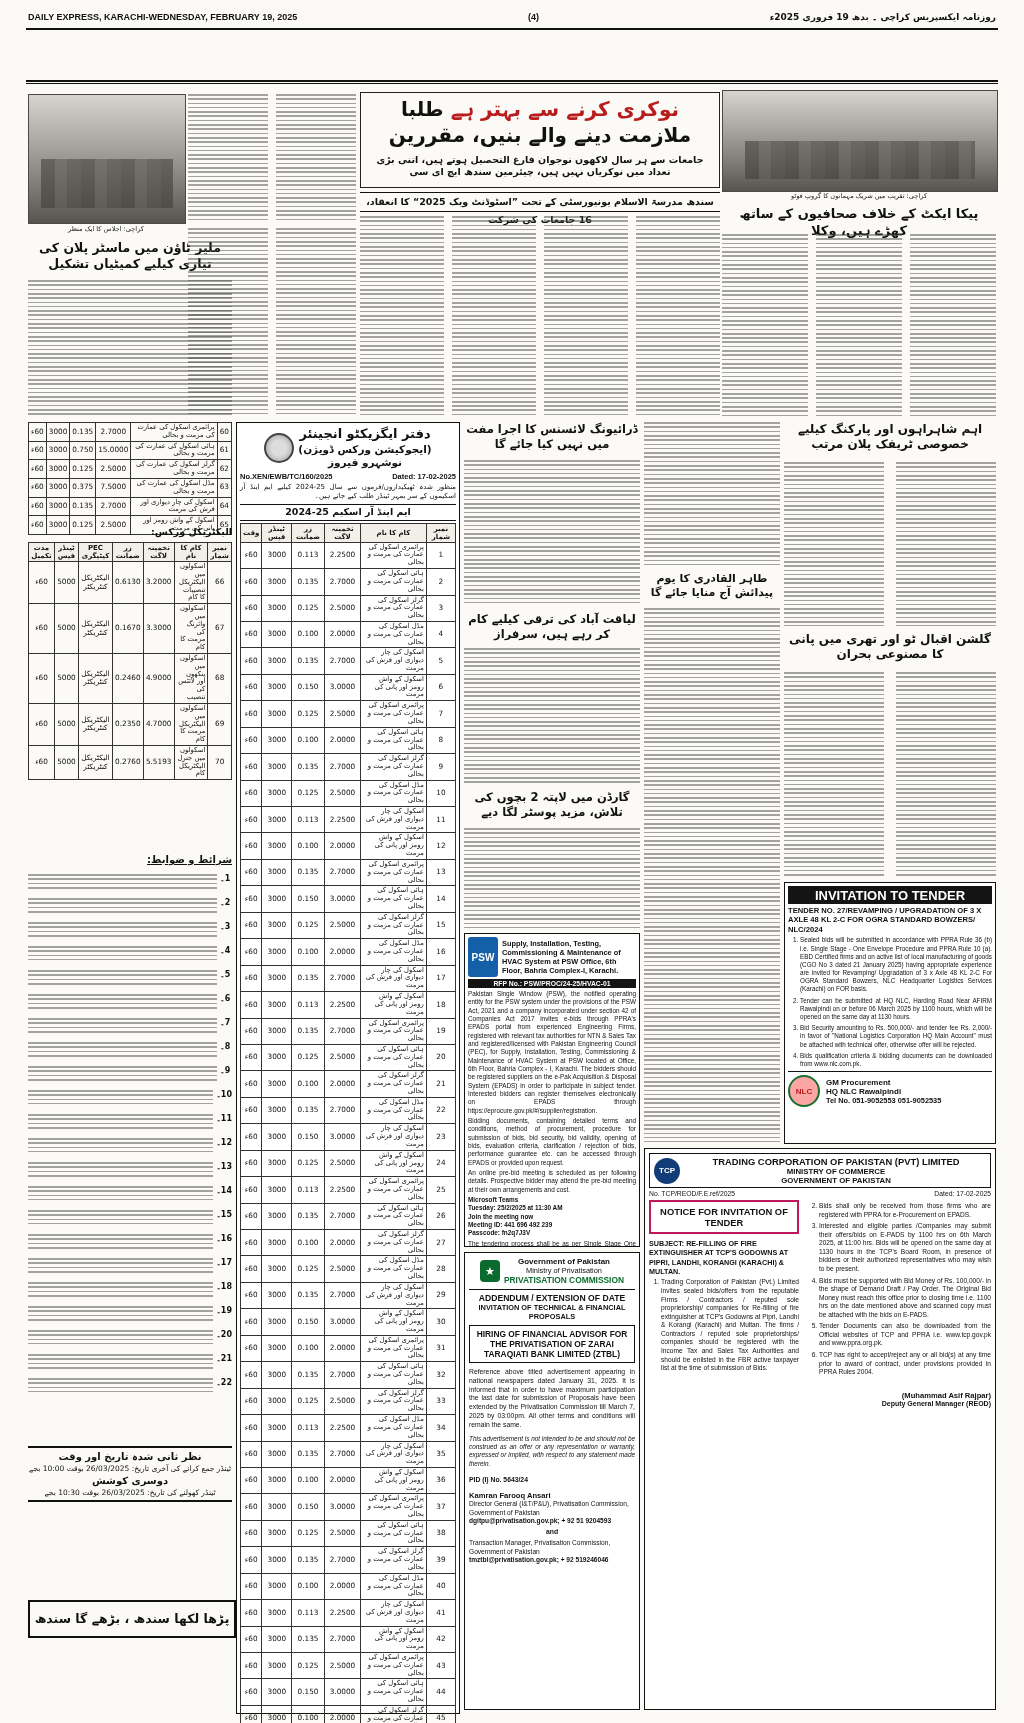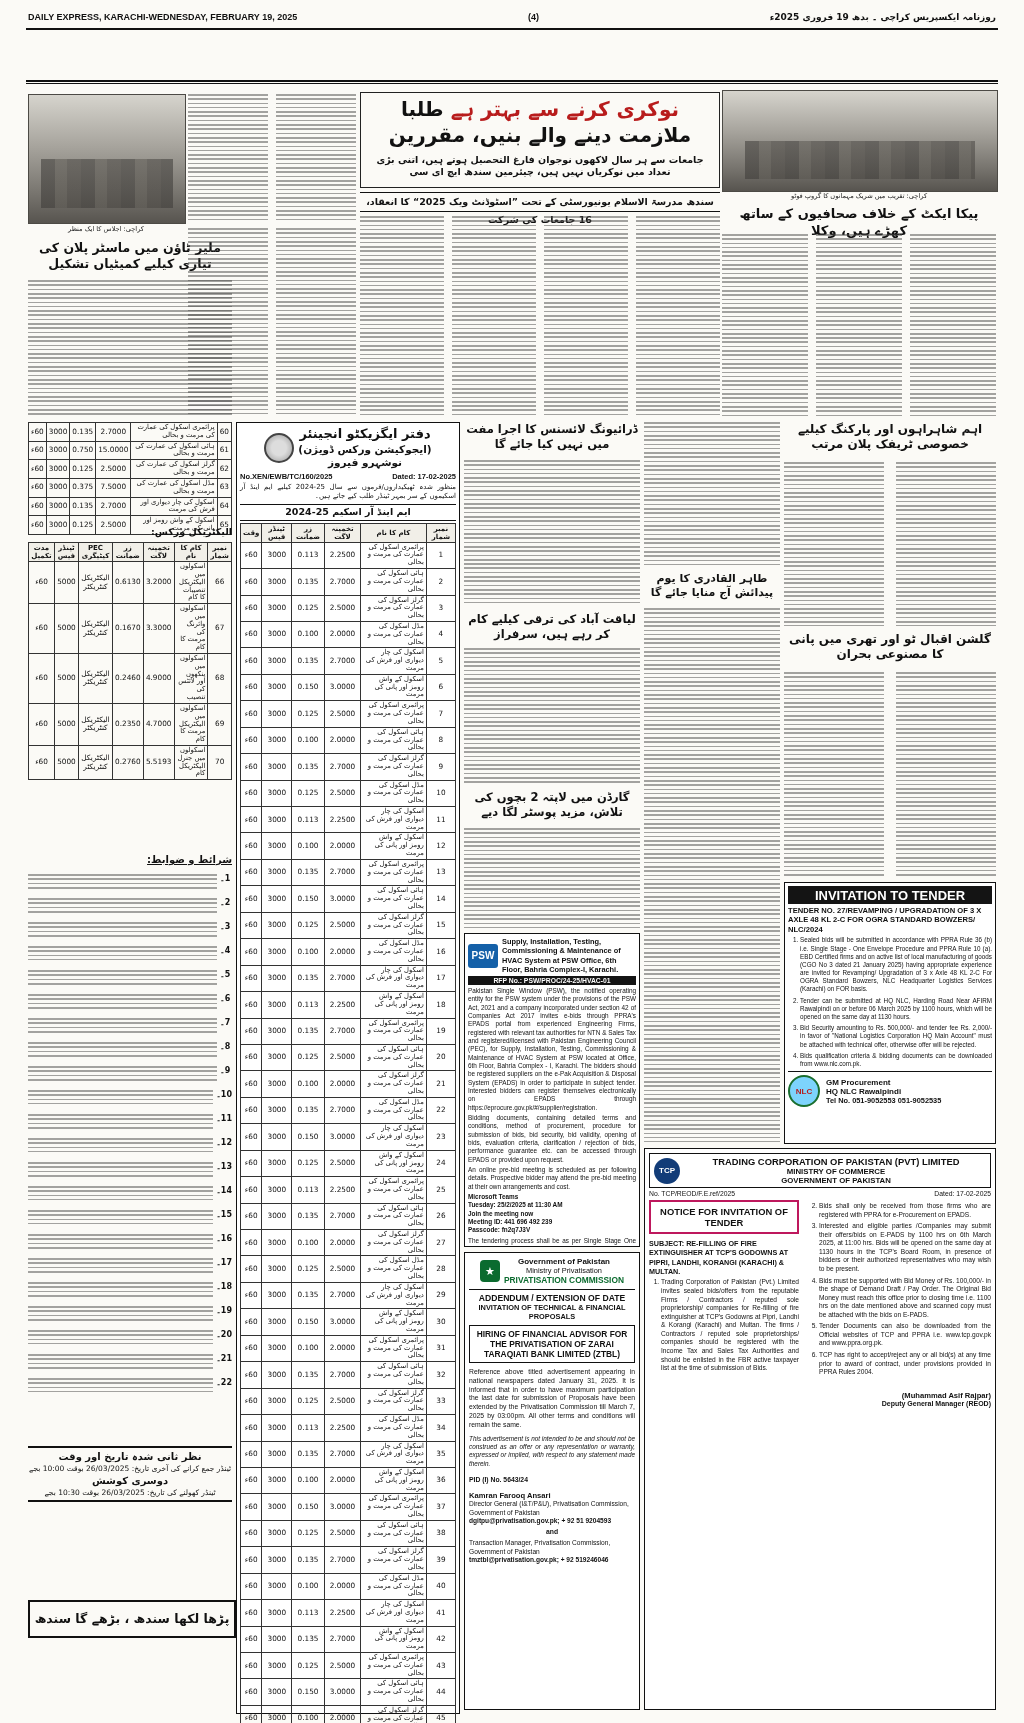--- a/index.html
+++ b/index.html
@@ -23,21 +23,21 @@
   .tbl td:nth-child(2){text-align:right;font-size:6.8px;}
   .bar{background:#141414;color:#fff;font-weight:bold;text-align:center;}
   .tiny{font-size:6.4px;line-height:1.3;text-align:justify;}
   .adbox{border:1.4px solid #111;background:#fff;overflow:hidden;}
   .cond-item{display:flex;direction:rtl;gap:3px;align-items:flex-start;margin-bottom:9px;}
   .cnum{font-family:"DejaVu Sans",sans-serif;font-weight:bold;font-size:8px;min-width:12px;text-align:left;}
   ol.adlist{margin:2px 0 0 0;padding-left:12px;}
   ol.adlist li{margin-bottom:3px;}
   .sig{text-align:right;font-weight:bold;direction:rtl;font-family:"DejaVu Sans",sans-serif;}
   .logo-round{border-radius:50%;border:2px solid #1a6e2e;display:flex;align-items:center;justify-content:center;
-        font-weight:bold;color:#b61c1c;background:#7dd3fc;}
+        font-weight:bold;color:#b61c1c;background:#fca5a5;}
 </style>
 </head>
 <body>
 
 <div class="page">
 
   <div class="abs" style="left:28px;right:28px;top:12px;display:flex;justify-content:space-between;align-items:center;">
     <span class="eng bold" style="font-size:9px;">DAILY EXPRESS, KARACHI-WEDNESDAY, FEBRUARY 19, 2025</span>
     <span class="eng bold" style="font-size:9px;">(4)</span>
     <span class="ur bold" style="font-size:9px;">روزنامہ ایکسپریس کراچی ۔ بدھ 19 فروری 2025ء</span>
@@ -694,21 +694,21 @@
 
     <div class="abs h-ur" style="left:436px;top:334px;width:176px;font-size:11.5px;">ڈرائیونگ لائسنس کا اجرا مفت میں نہیں کیا جائے گا</div>
     <div class="abs fill" style="left:436px;top:372px;width:176px;height:146px;"></div>
     <div class="abs h-ur" style="left:436px;top:524px;width:176px;font-size:11.5px;">لیاقت آباد کی ترقی کیلیے کام کر رہے ہیں، سرفراز</div>
     <div class="abs fill" style="left:436px;top:560px;width:176px;height:138px;"></div>
     <div class="abs h-ur" style="left:436px;top:702px;width:176px;font-size:11.5px;">گارڈن میں لاپتہ 2 بچوں کی تلاش، مزید پوسٹر لگا دیے</div>
     <div class="abs fill" style="left:436px;top:740px;width:176px;height:100px;"></div>
 
     <div class="abs adbox eng" style="left:436px;top:845px;width:176px;height:314px;padding:3px;box-sizing:border-box;">
       <div style="display:flex;gap:4px;align-items:center;">
-        <div style="width:30px;height:24px;background:#1460a8;color:#fff;font-weight:bold;font-size:10px;display:flex;align-items:center;justify-content:center;border-radius:3px;flex:0 0 auto;">PSW</div>
+        <div style="width:30px;height:40px;background:#1460a8;color:#fff;font-weight:bold;font-size:10px;display:flex;align-items:center;justify-content:center;border-radius:3px;flex:0 0 auto;">PSW</div>
         <div class="bold" style="font-size:7.4px;line-height:1.25;">Supply, Installation, Testing, Commissioning &amp; Maintenance of HVAC System at PSW Office, 6th Floor, Bahria Complex-I, Karachi.</div>
       </div>
       <div class="bar" style="font-size:6.8px;margin-top:2px;padding:1px 0;">RFP No.: PSW/PROC/24-25/HVAC-01</div>
       <div class="tiny" style="margin-top:2px;">Pakistan Single Window (PSW), the notified operating entity for the PSW system under the provisions of the PSW Act, 2021 and a company incorporated under section 42 of Companies Act 2017 invites e-bids through PPRA's EPADS portal from experienced Engineering Firms, registered with relevant tax authorities for NTN &amp; Sales Tax and registered/licensed with Pakistan Engineering Council (PEC), for Supply, Installation, Testing, Commissioning &amp; Maintenance of HVAC System at PSW located at Office, 6th Floor, Bahria Complex - I, Karachi. The bidders should be registered suppliers on the e-Pak Acquisition &amp; Disposal System (EPADS) in order to participate in subject tender. Interested bidders can register themselves electronically on EPADS through https://eprocure.gov.pk/#/supplier/registration.</div>
       <div class="tiny" style="margin-top:2px;">Bidding documents, containing detailed terms and conditions, method of procurement, procedure for submission of bids, bid security, bid validity, opening of bids, evaluation criteria, clarification / rejection of bids, performance guarantee etc. can be accessed through EPADS or provided upon request.</div>
       <div class="tiny" style="margin-top:2px;">An online pre-bid meeting is scheduled as per following details. Prospective bidder may attend the pre-bid meeting at their own arrangements and cost.</div>
       <div style="font-size:6.4px;font-weight:bold;margin-top:2px;line-height:1.3;">
           <div>Microsoft Teams</div>
           <div>Tuesday: 25/2/2025 at 11:30 AM</div>
           <div>Join the meeting now</div>

